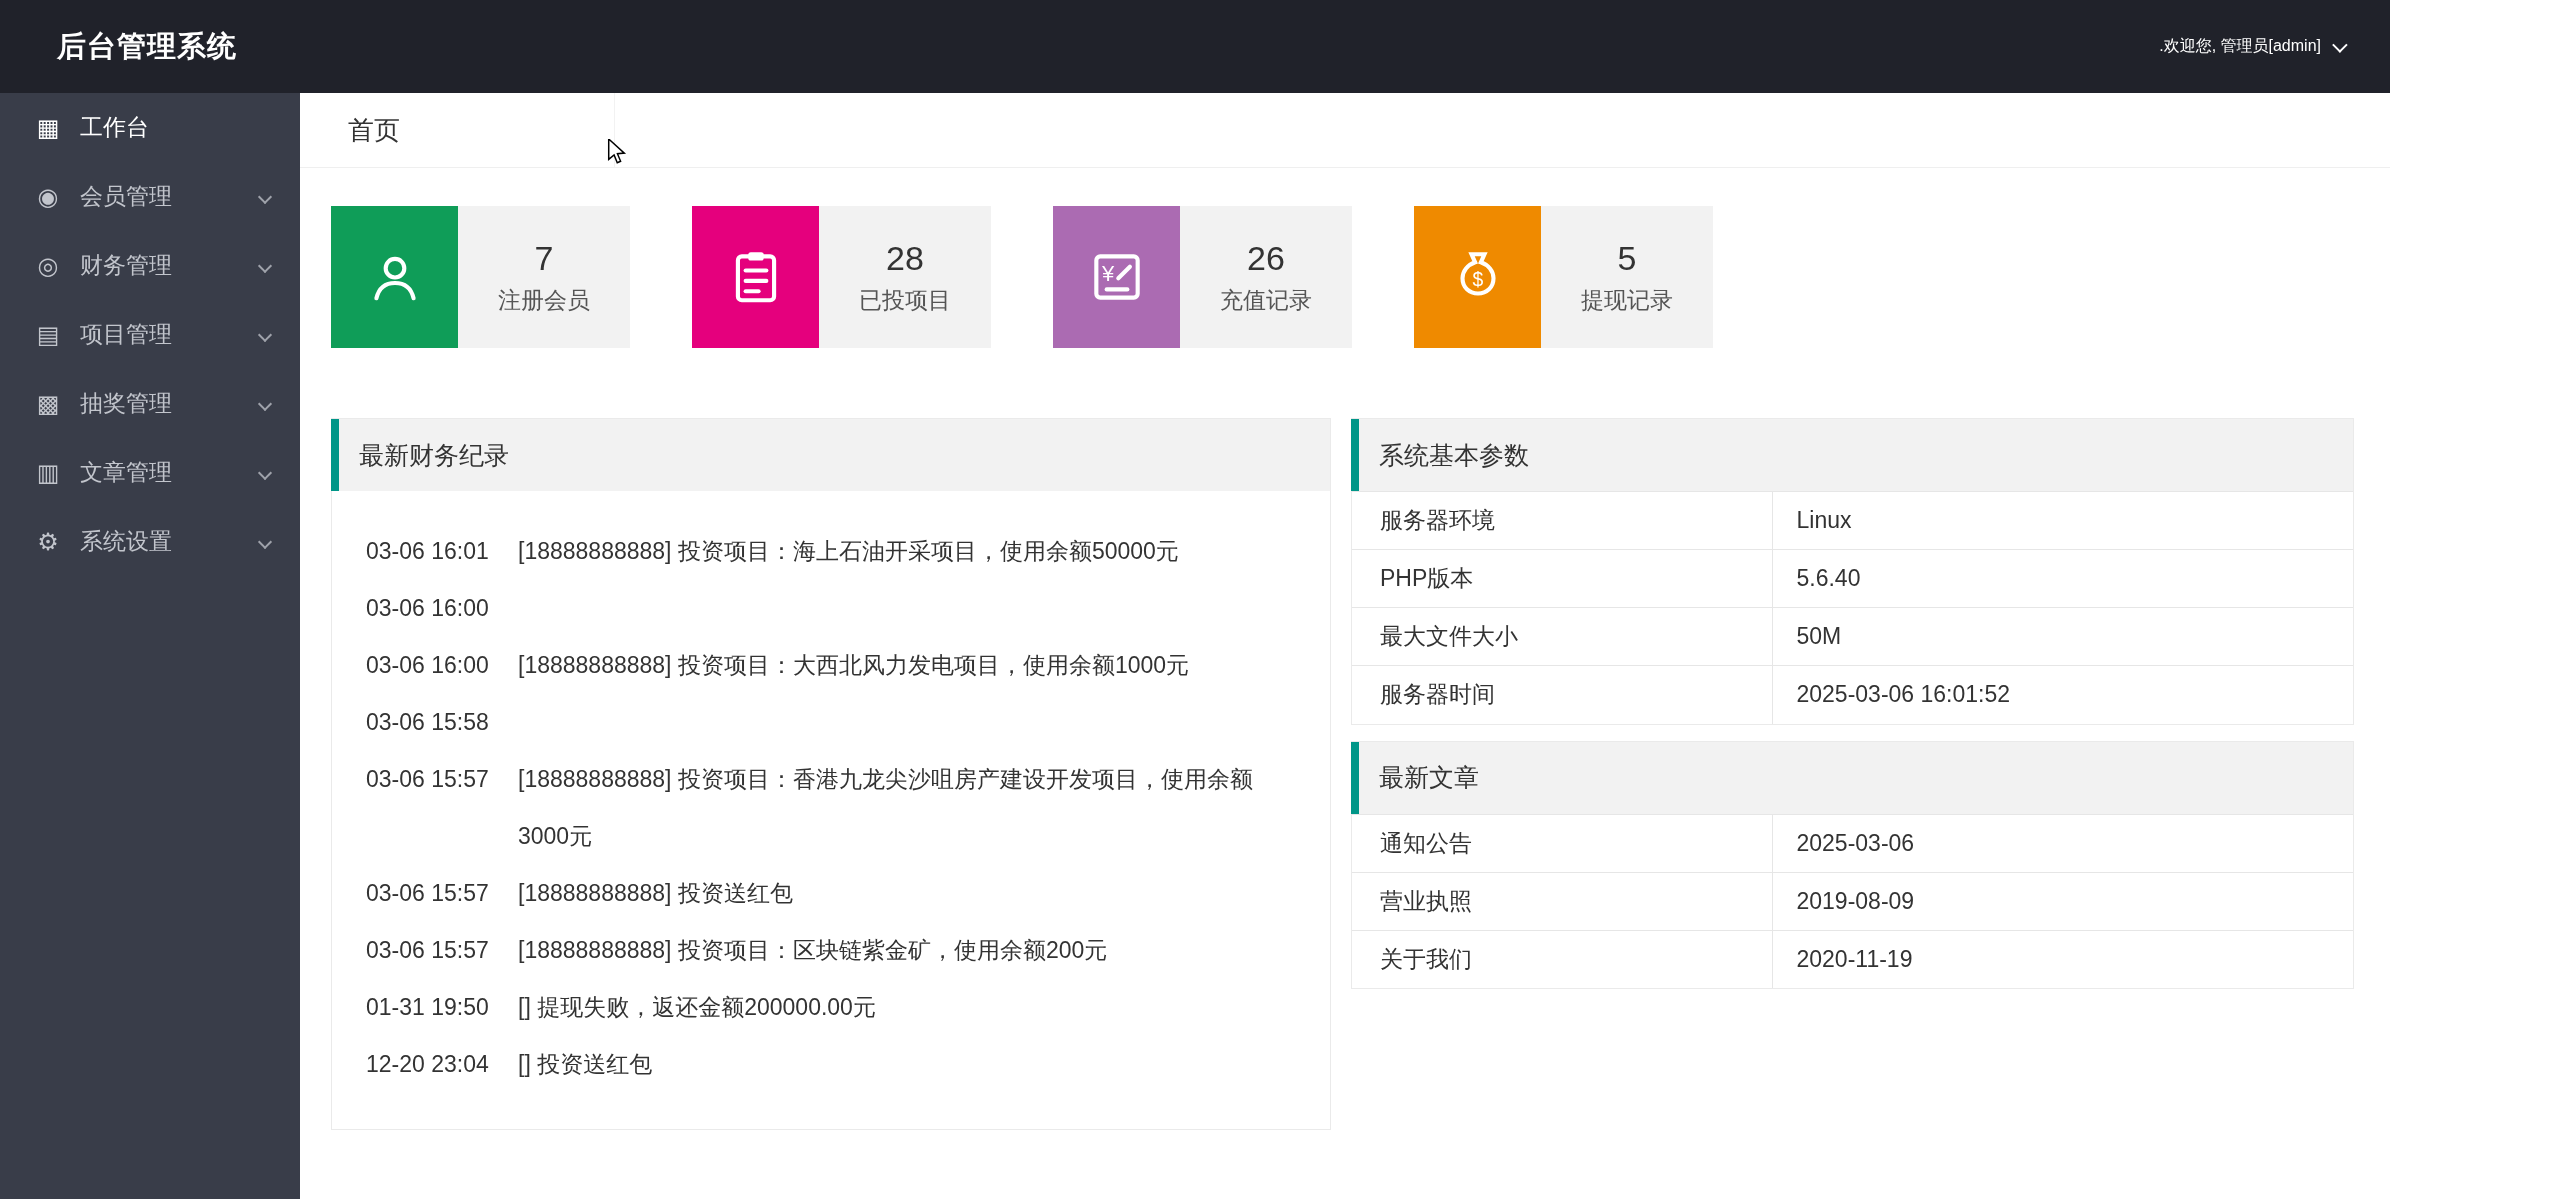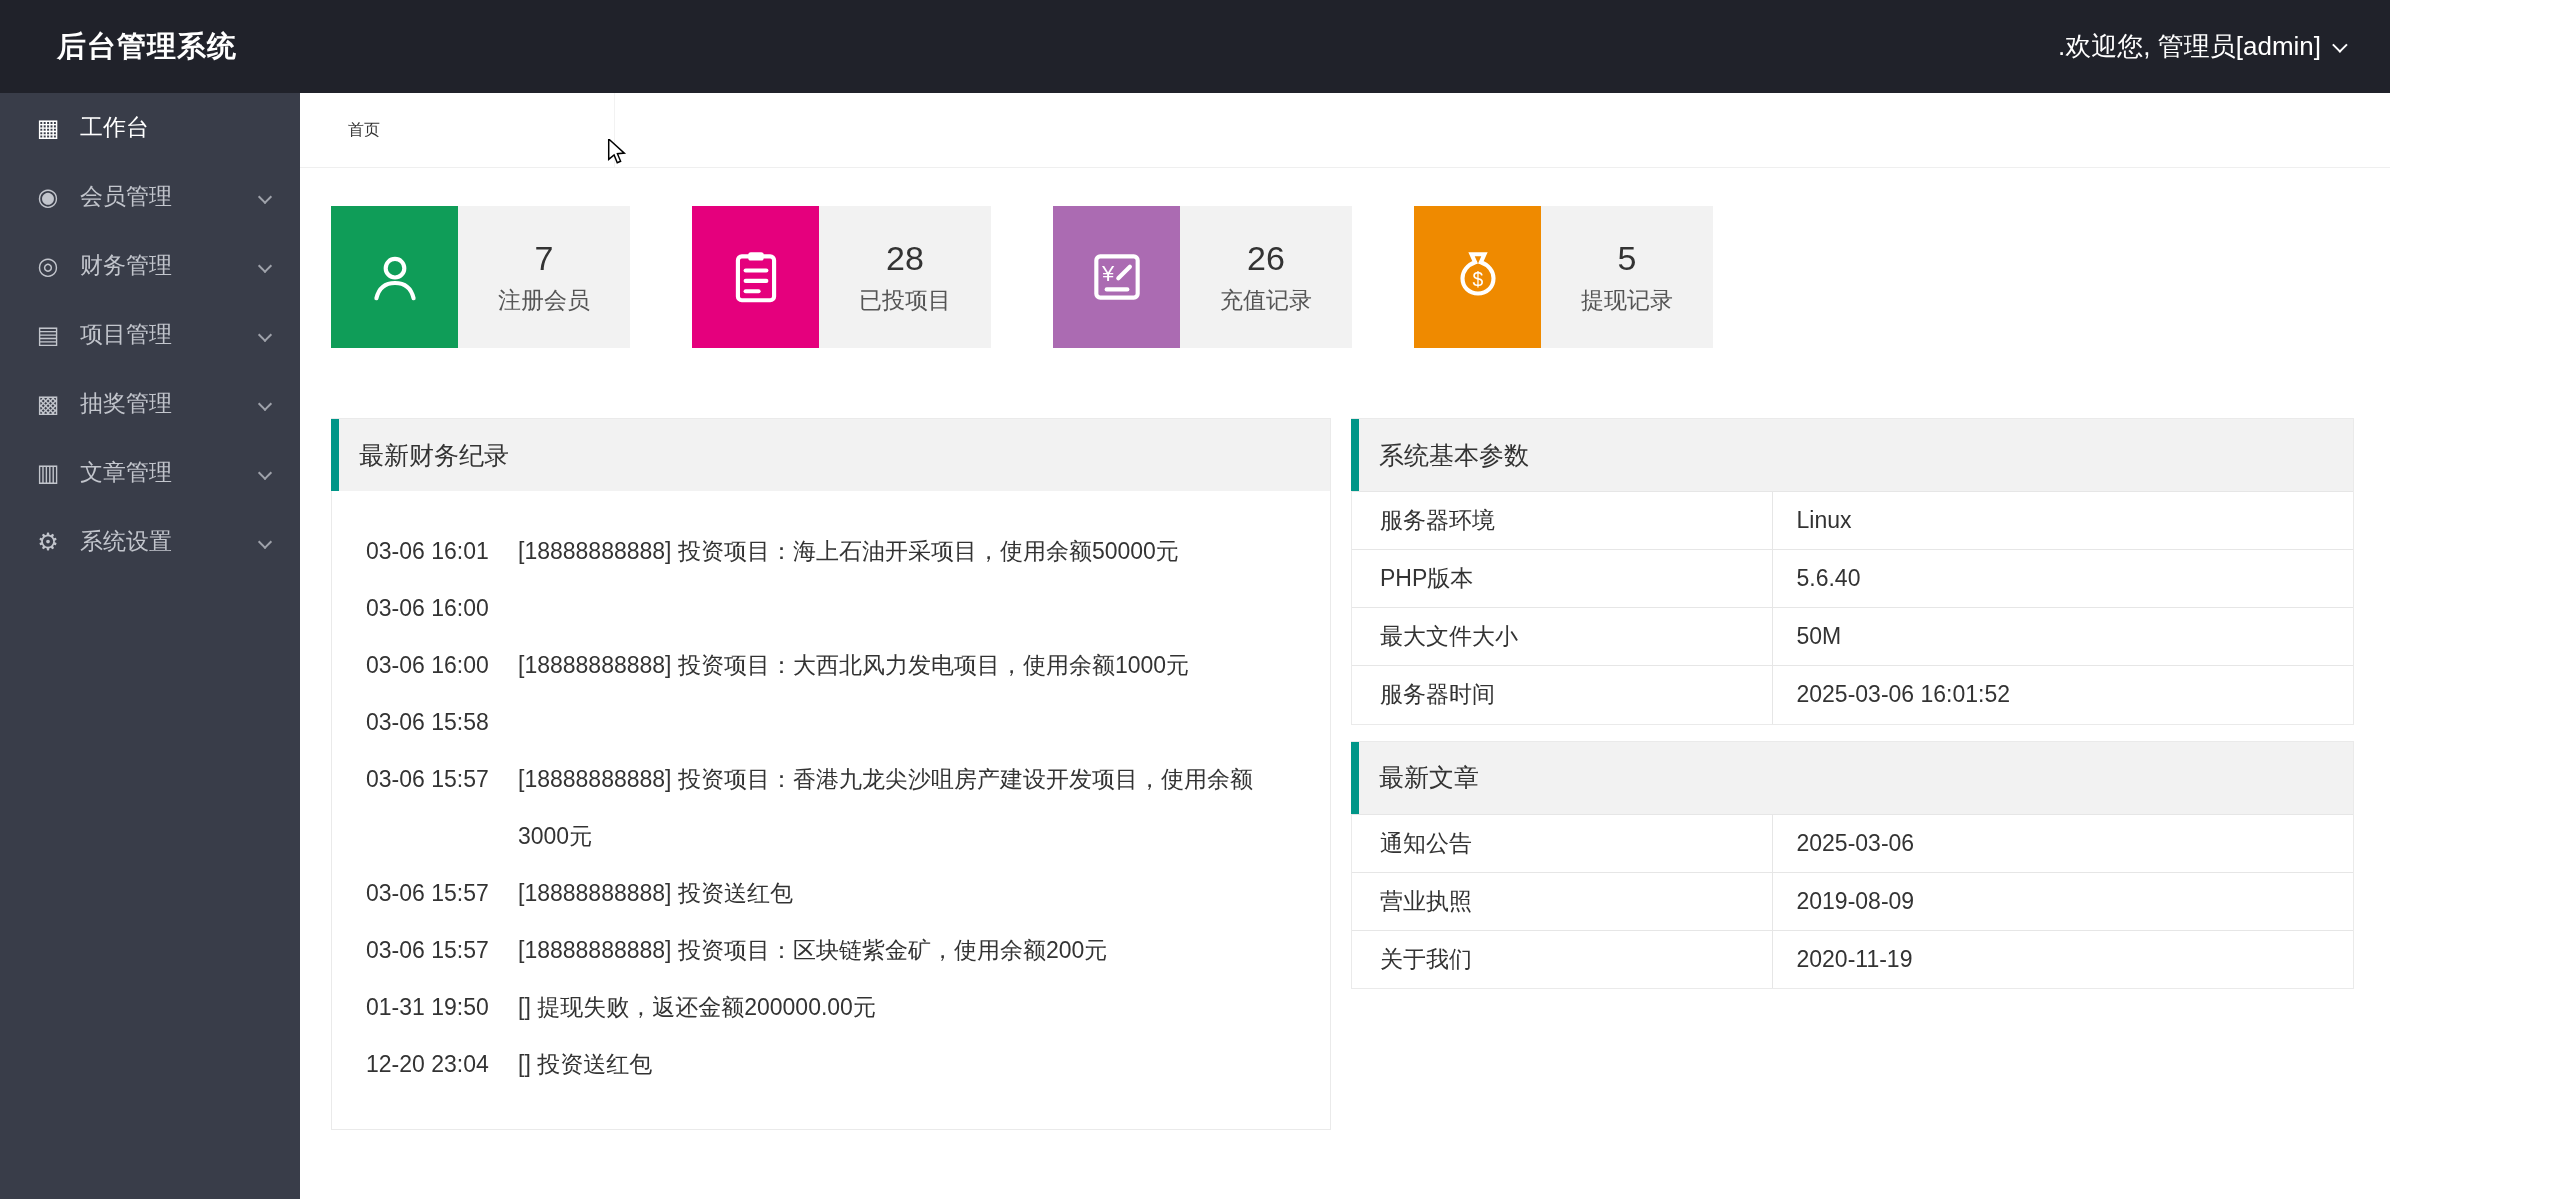--- a/index.html
+++ b/index.html
@@ -4,37 +4,37 @@
 <style>
   * { margin:0; padding:0; box-sizing:border-box; }
   html,body { width:2560px; height:1199px; }
   body { font-family:"Liberation Sans", sans-serif; background:#ffffff; overflow:hidden; }
   .page { position:relative; width:2390px; height:1199px; }
 
   
   .topbar { height:93px; background:#20222a; display:flex; align-items:center;
             justify-content:space-between; padding:0 46px 0 57px; }
   .brand { color:#ffffff; font-size:29px; font-weight:bold; letter-spacing:1px; }
-  .user { color:#ffffff; font-size:26px; display:flex; align-items:center; gap:12px; cursor:pointer; }
+  .user { color:#ffffff; font-size:16px; display:flex; align-items:center; gap:12px; cursor:pointer; }
   .chev { width:11px; height:11px; border-right:2px solid currentColor; border-bottom:2px solid currentColor;
           transform:rotate(45deg) translateY(-2px); display:inline-block; }
 
   
   .layout { display:flex; height:1106px; }
   .sidebar { width:300px; background:#393d49; flex-shrink:0; }
   .side-item { height:69px; display:flex; align-items:center; padding:0 30px;
                color:#c2c5cc; font-size:23px; cursor:pointer; }
   .side-item.active { color:#ffffff; }
   .side-icon { width:36px; margin-right:14px; font-size:24px; text-align:center; flex-shrink:0; }
   .side-chev { margin-left:auto; width:10px; height:10px; border-right:2px solid currentColor;
                border-bottom:2px solid currentColor; transform:rotate(45deg); opacity:.75; }
 
   .main { flex:1; background:#ffffff; position:relative; }
   .tabbar { height:75px; border-bottom:1px solid #efefef; display:flex; align-items:stretch; }
-  .tab { width:315px; display:flex; align-items:center; padding-left:48px; font-size:16px; color:#333;
+  .tab { width:315px; display:flex; align-items:center; padding-left:48px; font-size:26px; color:#333;
          border-right:1px solid #f2f2f2; cursor:pointer; }
 
   .content { padding:38px 34px 0 31px; }
 
   
   .cards { display:flex; gap:62px; }
   .card { width:299px; height:142px; display:flex; cursor:pointer; }
   .card-icon { width:127px; display:flex; align-items:center; justify-content:center; flex-shrink:0; }
   .card-info { flex:1; background:#f2f2f2; display:flex; flex-direction:column;
                align-items:center; justify-content:center; gap:7px; }

